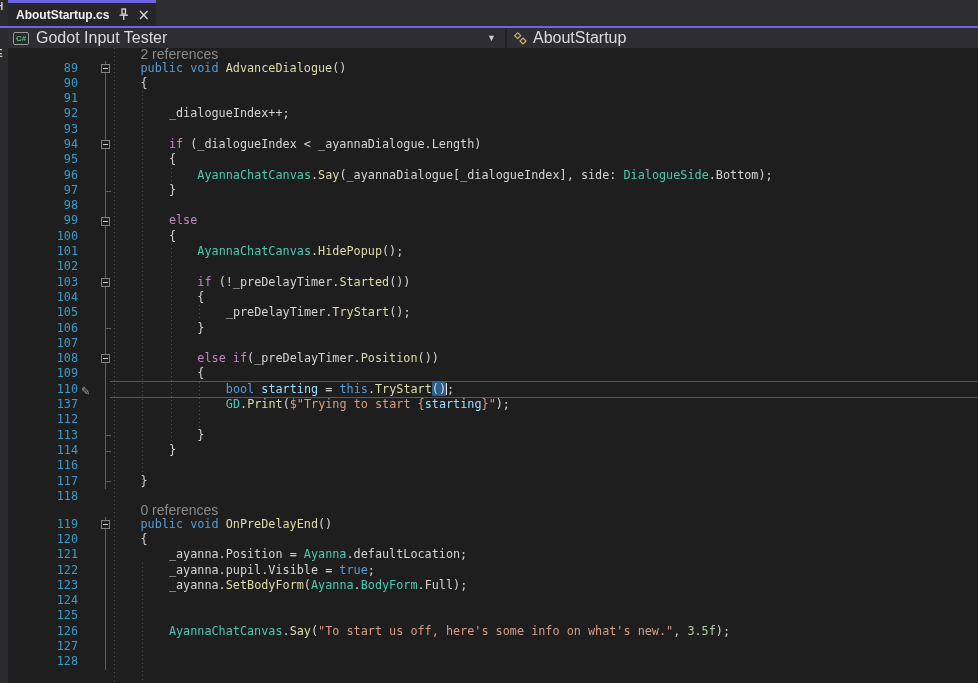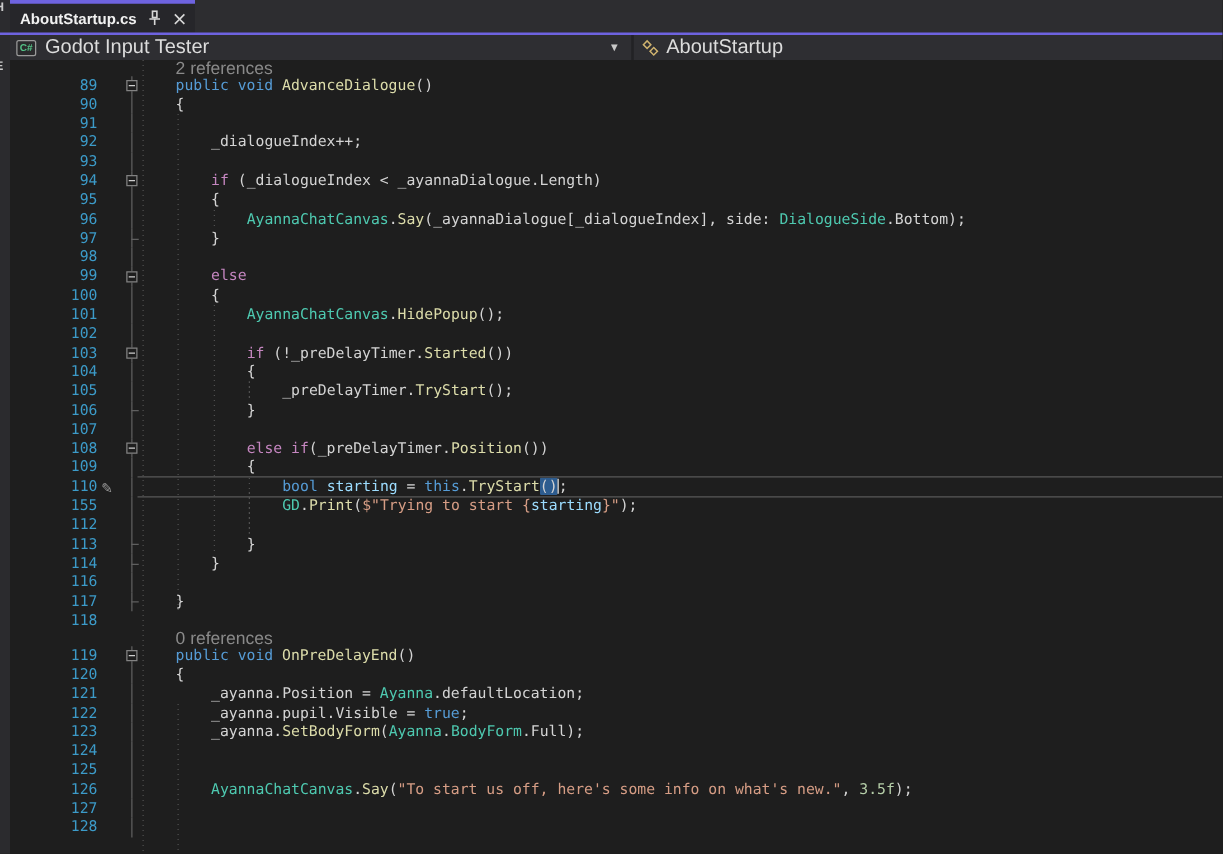--- a/index.html
+++ b/index.html
@@ -312,21 +312,21 @@
       </div>
       <div class="row">
         <div class="cell-num">110</div>
         <div class="cell-marker"><span class="pencil">✎</span></div>
         <div class="cell-fold">
           <div class="fvline"></div>
         </div>
         <div class="cell-code"><span style="padding-left: 113.8px; display: inline-block;"><span class="tk-kw">bool </span><span class="tk-v">starting</span><span class="tk-id"> = </span><span class="tk-kw">this</span><span class="tk-id">.</span><span class="tk-m">TryStart</span><span class="tk-hl">()</span><span class="caret"></span><span class="tk-id">;</span></span></div>
       </div>
       <div class="row">
-        <div class="cell-num">155</div>
+        <div class="cell-num">137</div>
         <div class="cell-marker"></div>
         <div class="cell-fold">
           <div class="fvline"></div>
         </div>
         <div class="cell-code"><span style="padding-left: 113.8px; display: inline-block;"><span class="tk-typ">GD</span><span class="tk-id">.</span><span class="tk-m">Print</span><span class="tk-id">(</span><span class="tk-str">$"Trying to start {</span><span class="tk-v">starting</span><span class="tk-str">}"</span><span class="tk-id">);</span></span></div>
       </div>
       <div class="row">
         <div class="cell-num">112</div>
         <div class="cell-marker"></div>
         <div class="cell-fold">

